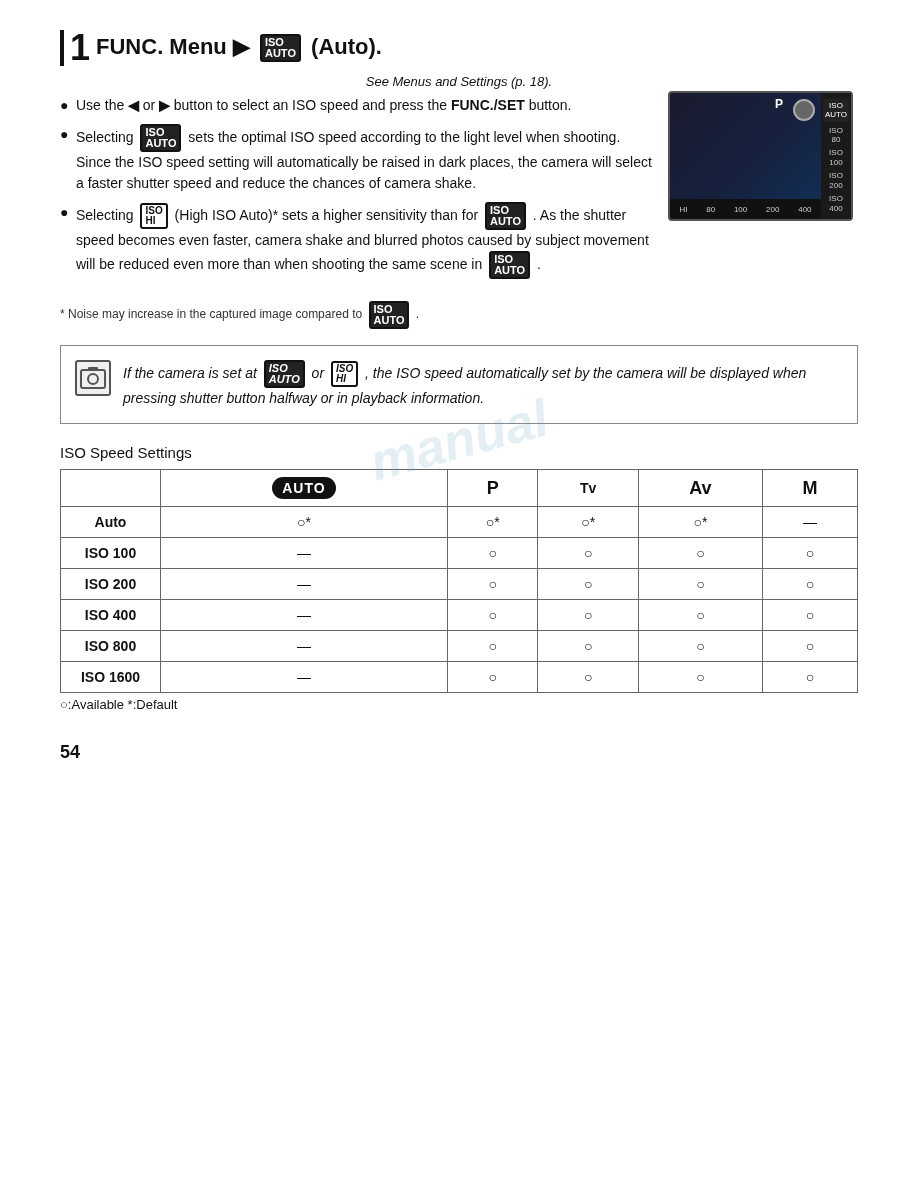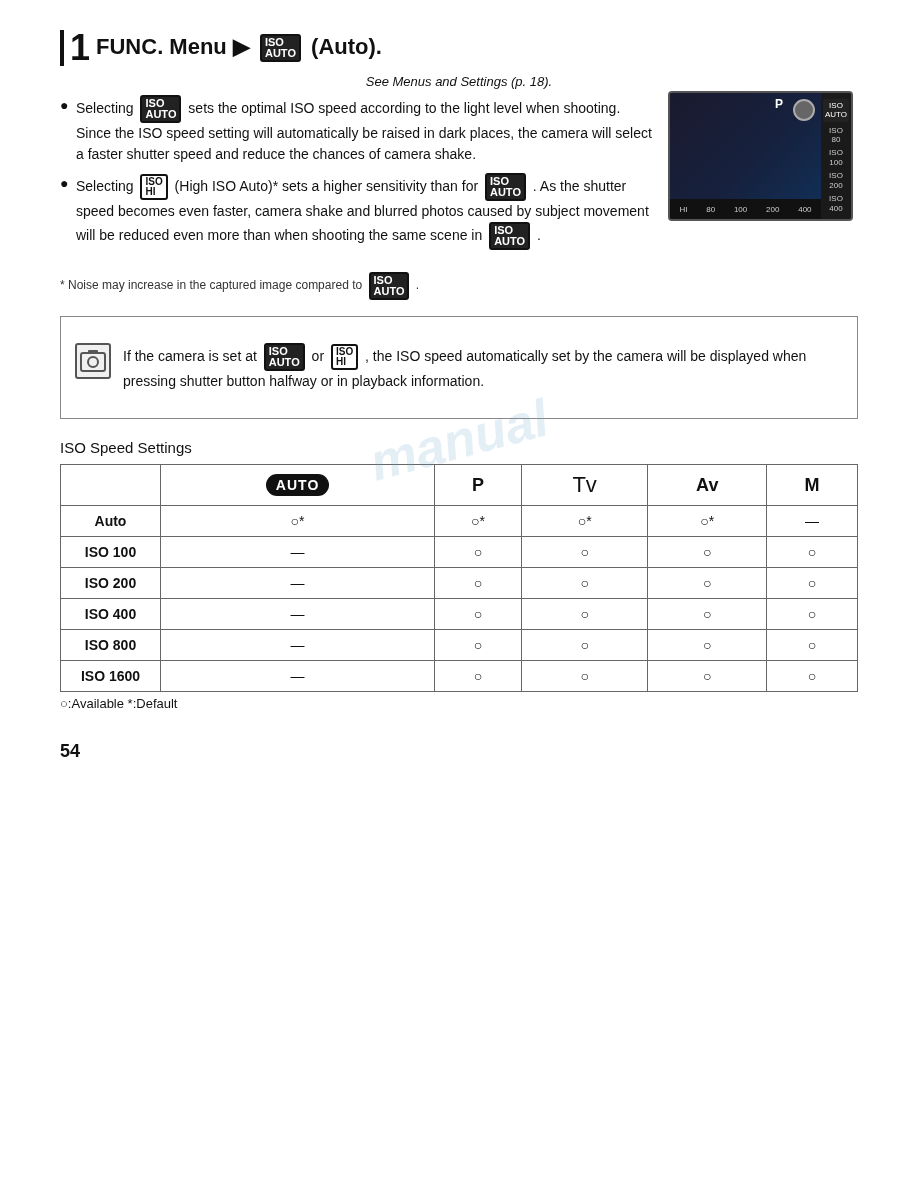--- a/index.html
+++ b/index.html
@@ -145,26 +145,27 @@
 
     .bullet-list li::before {
       content: "●";
       position: absolute;
       left: 0;
       top: 0;
     }
 
     .note-box {
       border: 1px solid #888;
-      padding: 26px 14px;
+      padding: 14px 14px;
       margin: 16px 0;
       display: flex;
       gap: 12px;
       align-items: flex-start;
       background: #fff;
+      font-style: italic;
     }
 
     .note-icon {
       width: 36px;
       height: 36px;
       border: 2px solid #555;
       border-radius: 3px;
       background: #f0f0f0;
       display: flex;
       align-items: center;
@@ -265,20 +266,29 @@
       <span>(Auto).</span>
     </div>
   </div>
 
   <div class="see-menus">See Menus and Settings (p. 18).</div>
 
   <div class="content-with-img">
     <div class="content-left">
       <ul class="bullet-list">
 
+        <li>
+          <span>Use the</span>
+          <span style="font-weight:bold;"> ◀ </span>
+          <span>or</span>
+          <span style="font-weight:bold;"> ▶ </span>
+          <span>button to select an ISO speed and press the</span>
+          <strong>FUNC./SET</strong>
+          <span>button.</span>
+        </li>
 
         <li>
           <span>Selecting</span>
           <span class="iso-badge iso-badge-auto" style="margin: 0 3px;">ISO<br>AUTO</span>
           <span>sets the optimal ISO speed according to the light level when shooting. Since the ISO speed setting will automatically be raised in dark places, the camera will select a faster shutter speed and reduce the chances of camera shake.</span>
         </li>
 
         <li>
           <span>Selecting</span>
           <span class="iso-badge iso-badge-hi" style="margin: 0 3px; font-size:10px;">ISO<br>HI</span>
@@ -344,21 +354,21 @@
   <div class="table-section-title">ISO Speed Settings</div>
 
   <table class="iso-table">
     <thead>
       <tr>
         <th style="width:100px;"></th>
         <th>
           <span class="auto-badge-table">AUTO</span>
         </th>
         <th style="font-size:18px; font-weight:bold;">P</th>
-        <th style="font-size:22px; font-weight:normal;">Tv</th>
+        <th style="font-size:14px; font-weight:bold;">Tv</th>
         <th style="font-size:18px; font-weight:bold;">Av</th>
         <th style="font-size:18px; font-weight:bold;">M</th>
       </tr>
     </thead>
     <tbody>
       <tr>
         <td>Auto</td>
         <td>○*</td>
         <td>○*</td>
         <td>○*</td>

